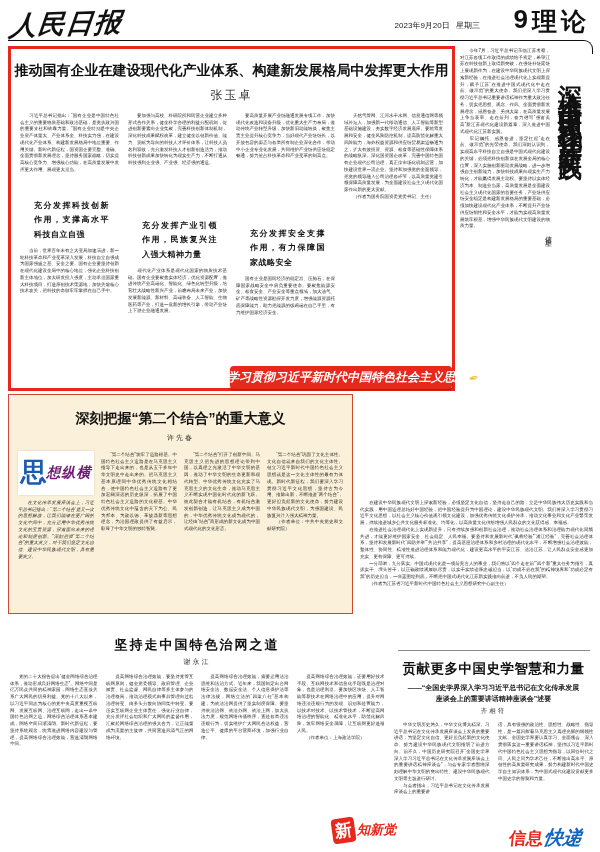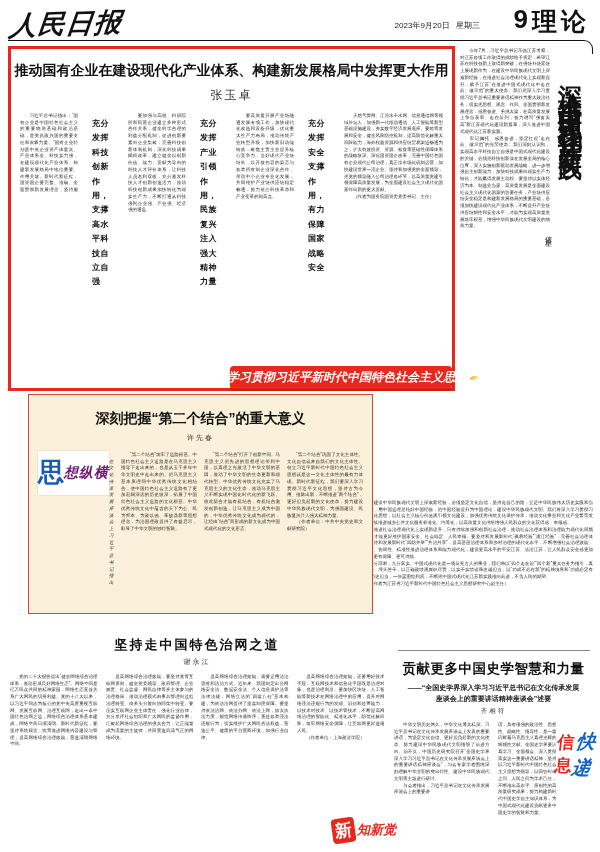--- a/index.html
+++ b/index.html
@@ -6,21 +6,21 @@
   .page{position:relative;width:600px;height:852px;background:#ffffff;overflow:hidden;
         font-family:"Liberation Sans",sans-serif;color:#1a1a1a;}
   .abs{position:absolute;}
   
   .tt{overflow:hidden;}
   .tin{width:200%;transform:scale(.5);transform-origin:0 0;font-size:9px;line-height:1.5;
        text-align:justify;white-space:pre-line;color:#2b2b2b;}
   .it .tin{font-style:italic;}
   .ct{text-align:center;}
   .serif{font-family:"Liberation Serif",serif;}
-  .col{display:flex;flex-direction:row;}
+  .col{display:flex;flex-direction:column;}
   .subhead{font-weight:bold;font-size:8px;line-height:1.8;text-align:justify;
            padding:5px 10px 5px 14px;letter-spacing:.5px;color:#111;}
   .author{font-size:12px;color:#333;letter-spacing:2px;}
   .rule{border-top:1.2px solid #111;}
 </style>
 </head>
 <body>
 
 <div class="page">
 
@@ -88,21 +88,21 @@
   </div>
   <div class="abs serif" style="left:554px;top:66px;height:420px;writing-mode:vertical-rl;font-size:24px;font-weight:bold;letter-spacing:5px;color:#111;">深入推进中国式现代化江苏新实践</div>
   <div class="abs" style="left:543px;top:230px;writing-mode:vertical-rl;font-size:7px;color:#333;letter-spacing:2px;">信长星</div>
   <div class="tt abs" style="left:360px;top:499px;width:233px;height:152px;">
     <div class="tin">　　在建设中华民族现代文明上探索新经验，必须坚定文化自信，坚持走自己的路，立足中华民族伟大历史实践和当代实践，用中国道理总结好中国经验，把中国经验提升为中国理论，建设中华民族现代文明。我们将深入学习贯彻习近平文化思想，以社会主义核心价值观引领文化建设，加强优秀传统文化保护传承，推动文化事业和文化产业繁荣发展，持续推进城乡公共文化服务标准化、均等化，以高质量文化供给增强人民群众的文化获得感、幸福感。
 　　在推进社会治理现代化上实现新提升，只有持续加强和创新社会治理，推动社会治理体系和治理能力现代化同频共进，才能更好维护国家安全、社会稳定、人民幸福。要坚持和发展新时代“枫桥经验”“浦江经验”，完善社会治理体系，坚持和发展新时代“四防并举”“共治共享”，提高基层治理体系和乡村治理的现代化水平，不断增强社会治理效能，整体性、协同性、精准性推进治理体系和能力现代化，建设更高水平的平安江苏、法治江苏，让人民群众安全感更加充实、更有保障、更可持续。
 　　一分部署，九分落实。中国式现代化是一项前无古人的事业，我们将以“四个走在前”“四个新”重大任务为指引，真抓实干、埋头苦干，以正确政绩观履职尽责，以实干实绩诠释忠诚担当，以“功成不必在我”的精神境界和“功成必定有我”的历史担当，一张蓝图绘到底，不断把中国式现代化江苏新实践推向前进，不负人民的期望。
 　　（作者为江苏省习近平新时代中国特色社会主义思想研究中心副主任）</div>
   </div>
 
-  <div class="abs" style="left:8px;top:394px;width:345px;height:220px;background:#fbf1da;border:1px solid #d0482f;box-sizing:border-box;margin-left:20px;">
+  <div class="abs" style="left:8px;top:394px;width:345px;height:220px;background:#fbf1da;border:1px solid #d0482f;box-sizing:border-box;">
     <div class="ct" style="margin-top:15px;font-size:14px;font-weight:bold;color:#111;">深刻把握“第二个结合”的重大意义</div>
     <div class="ct author" style="margin-top:5px;font-size:7px;">许先春</div>
     <div style="display:flex;gap:7px;padding:8px 9px 0 9px;height:134px;">
       <div class="col" style="flex:1;">
         <div style="background:#fff;height:44px;display:flex;align-items:center;justify-content:center;margin-bottom:4px;box-shadow:0 0 2px rgba(0,0,0,.15);">
           <span class="serif" style="font-size:26px;font-weight:bold;color:#1a5cb0;line-height:1;">思</span>
           <span style="font-size:14px;font-weight:bold;color:#701a75;letter-spacing:1px;font-style:italic;">想纵横</span>
         </div>
         <div class="tt it" style="flex:1;">
             <div class="tin">　　在文化传承发展座谈会上，习近平总书记指出：“‘第二个结合’是又一次的思想解放，让我们能够在更广阔的文化空间中，充分运用中华优秀传统文化的宝贵资源，探索面向未来的理论和制度创新。”深刻把握“第二个结合”的重大意义，对于我们坚定文化自信、建设中华民族现代文明，具有重要意义。</div>

